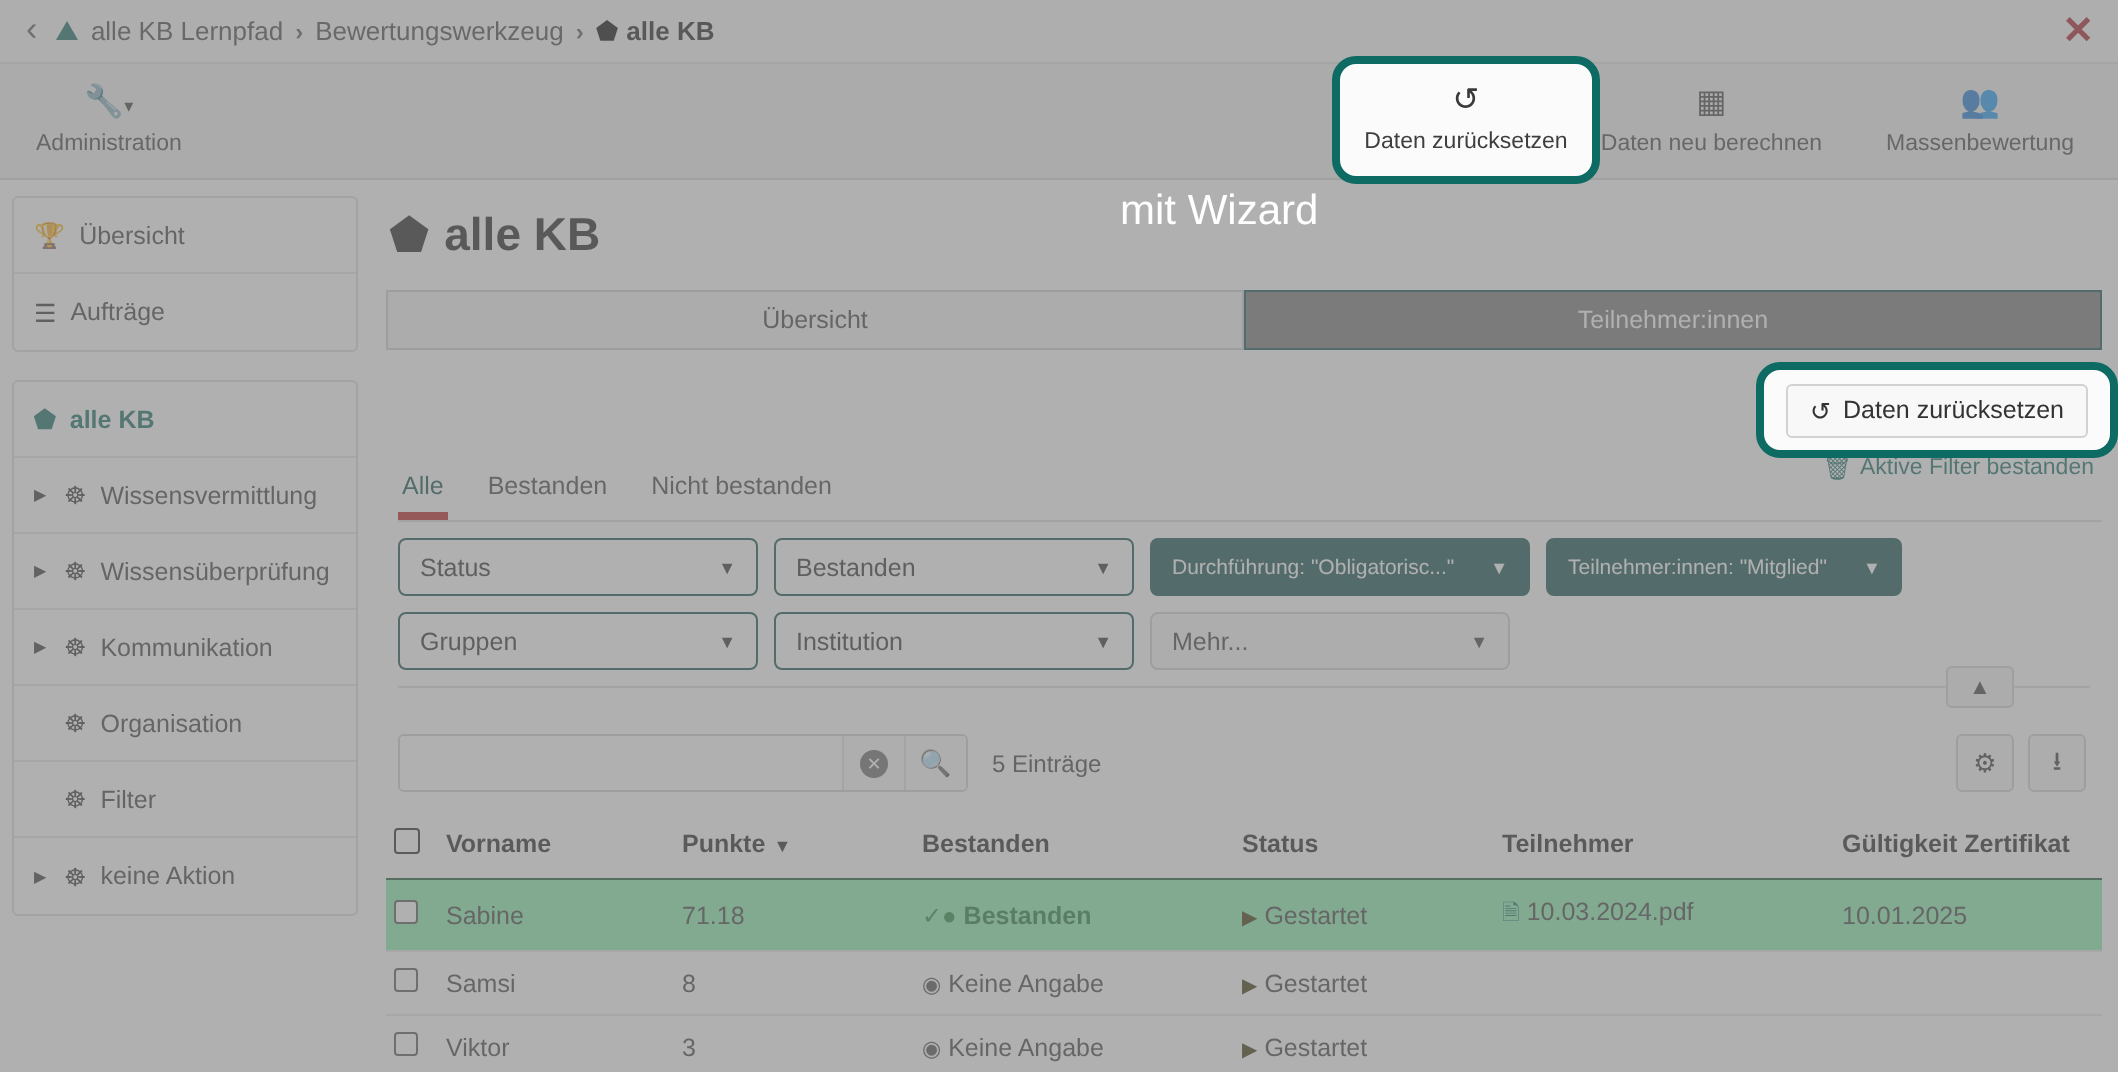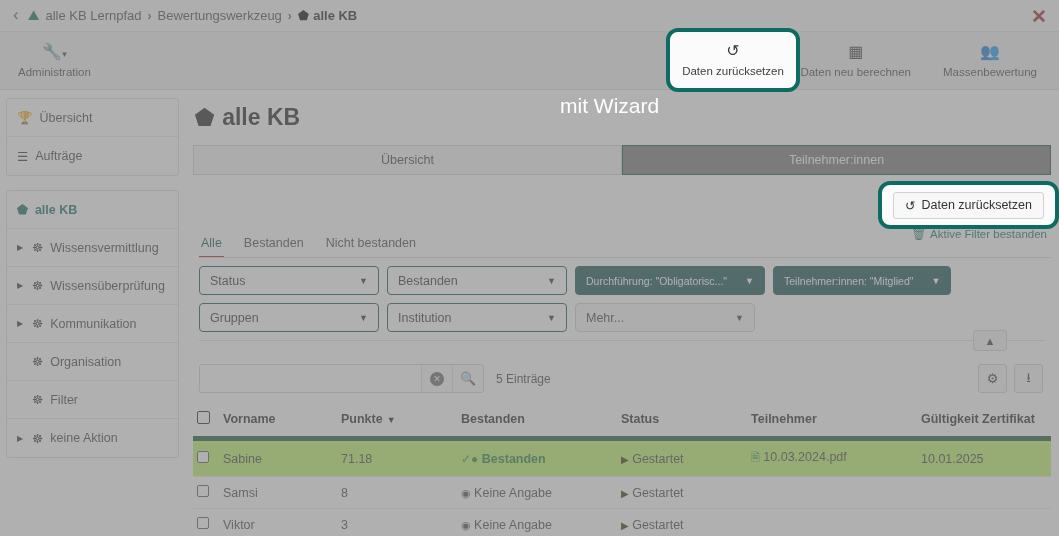--- a/index.html
+++ b/index.html
@@ -118,21 +118,21 @@
   }
 
   .mini-tabs {
     display: flex; gap: 18px; margin: 10px 0 0 6px;
     border-bottom: 1px solid #dedede; padding-bottom: 0;
   }
   .mini-tab {
     font-size: 12.5px; color: #3f3f3f; padding: 3px 2px 6px 2px;
   }
   .mini-tab.active {
-    color: #0d4e4a; border-bottom: 1px solid #b91c1c;
+    color: #0d4e4a; border-bottom: 4px solid #b91c1c;
   }
 
   .filters { padding: 8px 6px 0 6px; }
   .filter-line { display: flex; gap: 8px; margin-bottom: 8px; }
   .chip {
     display: flex; align-items: center; justify-content: space-between;
     height: 29px; padding: 0 10px;
     border: 1px solid #0d4e4a; border-radius: 4px;
     background: #ffffff; color: #2b2b2b; font-size: 12.5px;
     width: 180px;
@@ -190,27 +190,27 @@
     border-radius: 3px; background: #f6f6f6;
     display: flex; align-items: center; justify-content: center;
     font-size: 13px; color: #333;
   }
 
   
   table.grid { width: 100%; border-collapse: collapse; margin-top: 12px; }
   table.grid th {
     text-align: left; font-size: 12.5px; color: #1e1e1e;
     font-weight: bold; padding: 6px 4px 9px 4px;
-    border-bottom: 5px solid #14532d;
+    border-bottom: 1px solid #14532d;
   }
   table.grid td {
     font-size: 12.5px; color: #3d3d3d; padding: 8px 4px;
     border-bottom: 1px solid #e6e6e6;
   }
-  tr.hl td { background: #bef264; }
+  tr.hl td { background: #86efac; }
   .cb {
     width: 12px; height: 12px; border: 1.5px solid #555;
     border-radius: 2px; display: inline-block; background: #fff;
   }
   .cb.hdr { border-color: #1e1e1e; width: 13px; height: 13px; }
   .c-pass { color: #1f7a3d; font-weight: bold; }
   .ico-pass { color: #1f8a3e; font-size: 12px; }
   .ico-na { color: #4a4a4a; font-size: 11px; }
   .ico-play { color: #3a3000; font-size: 10px; }
   .ico-pdf { color: #0f6b63; font-size: 11px; }

